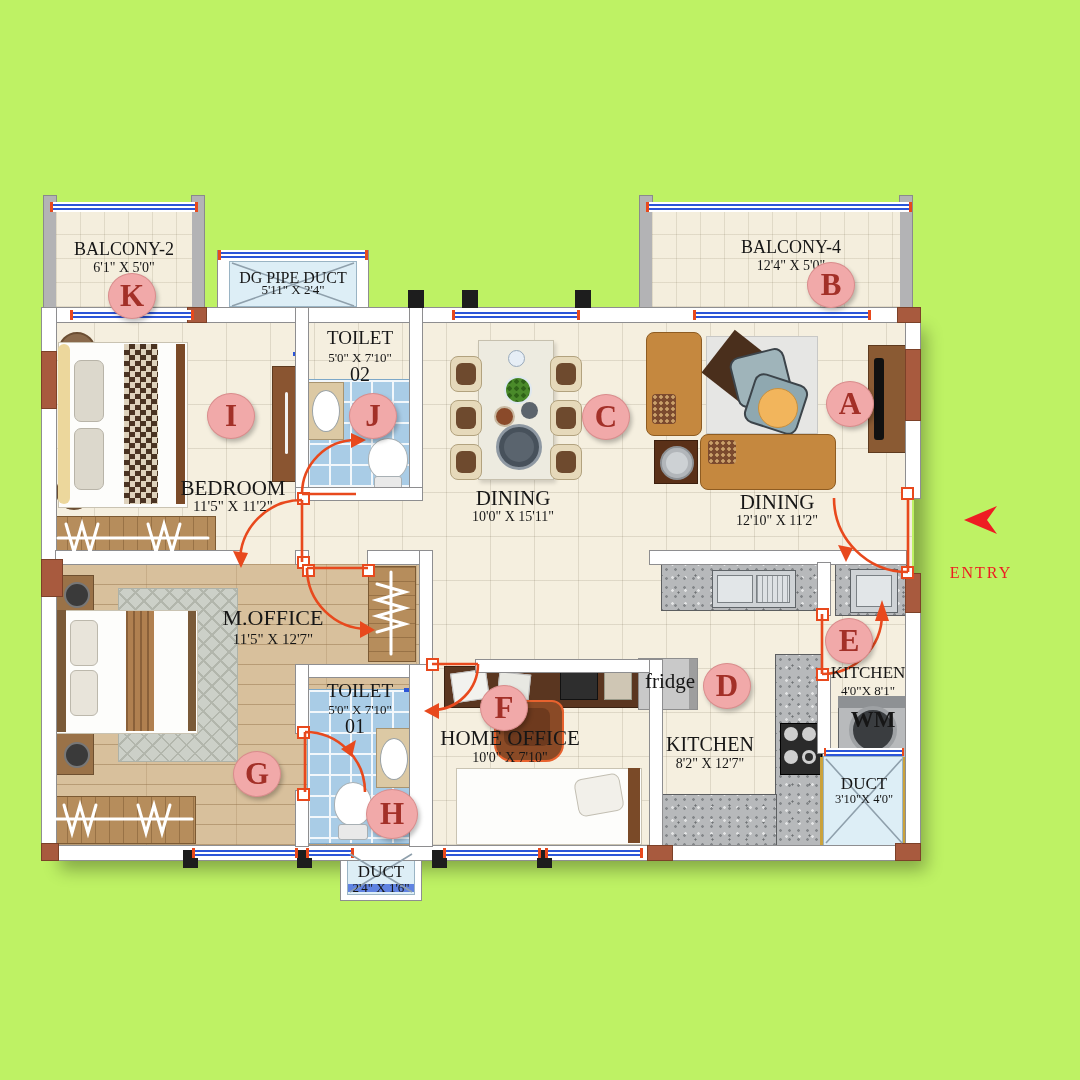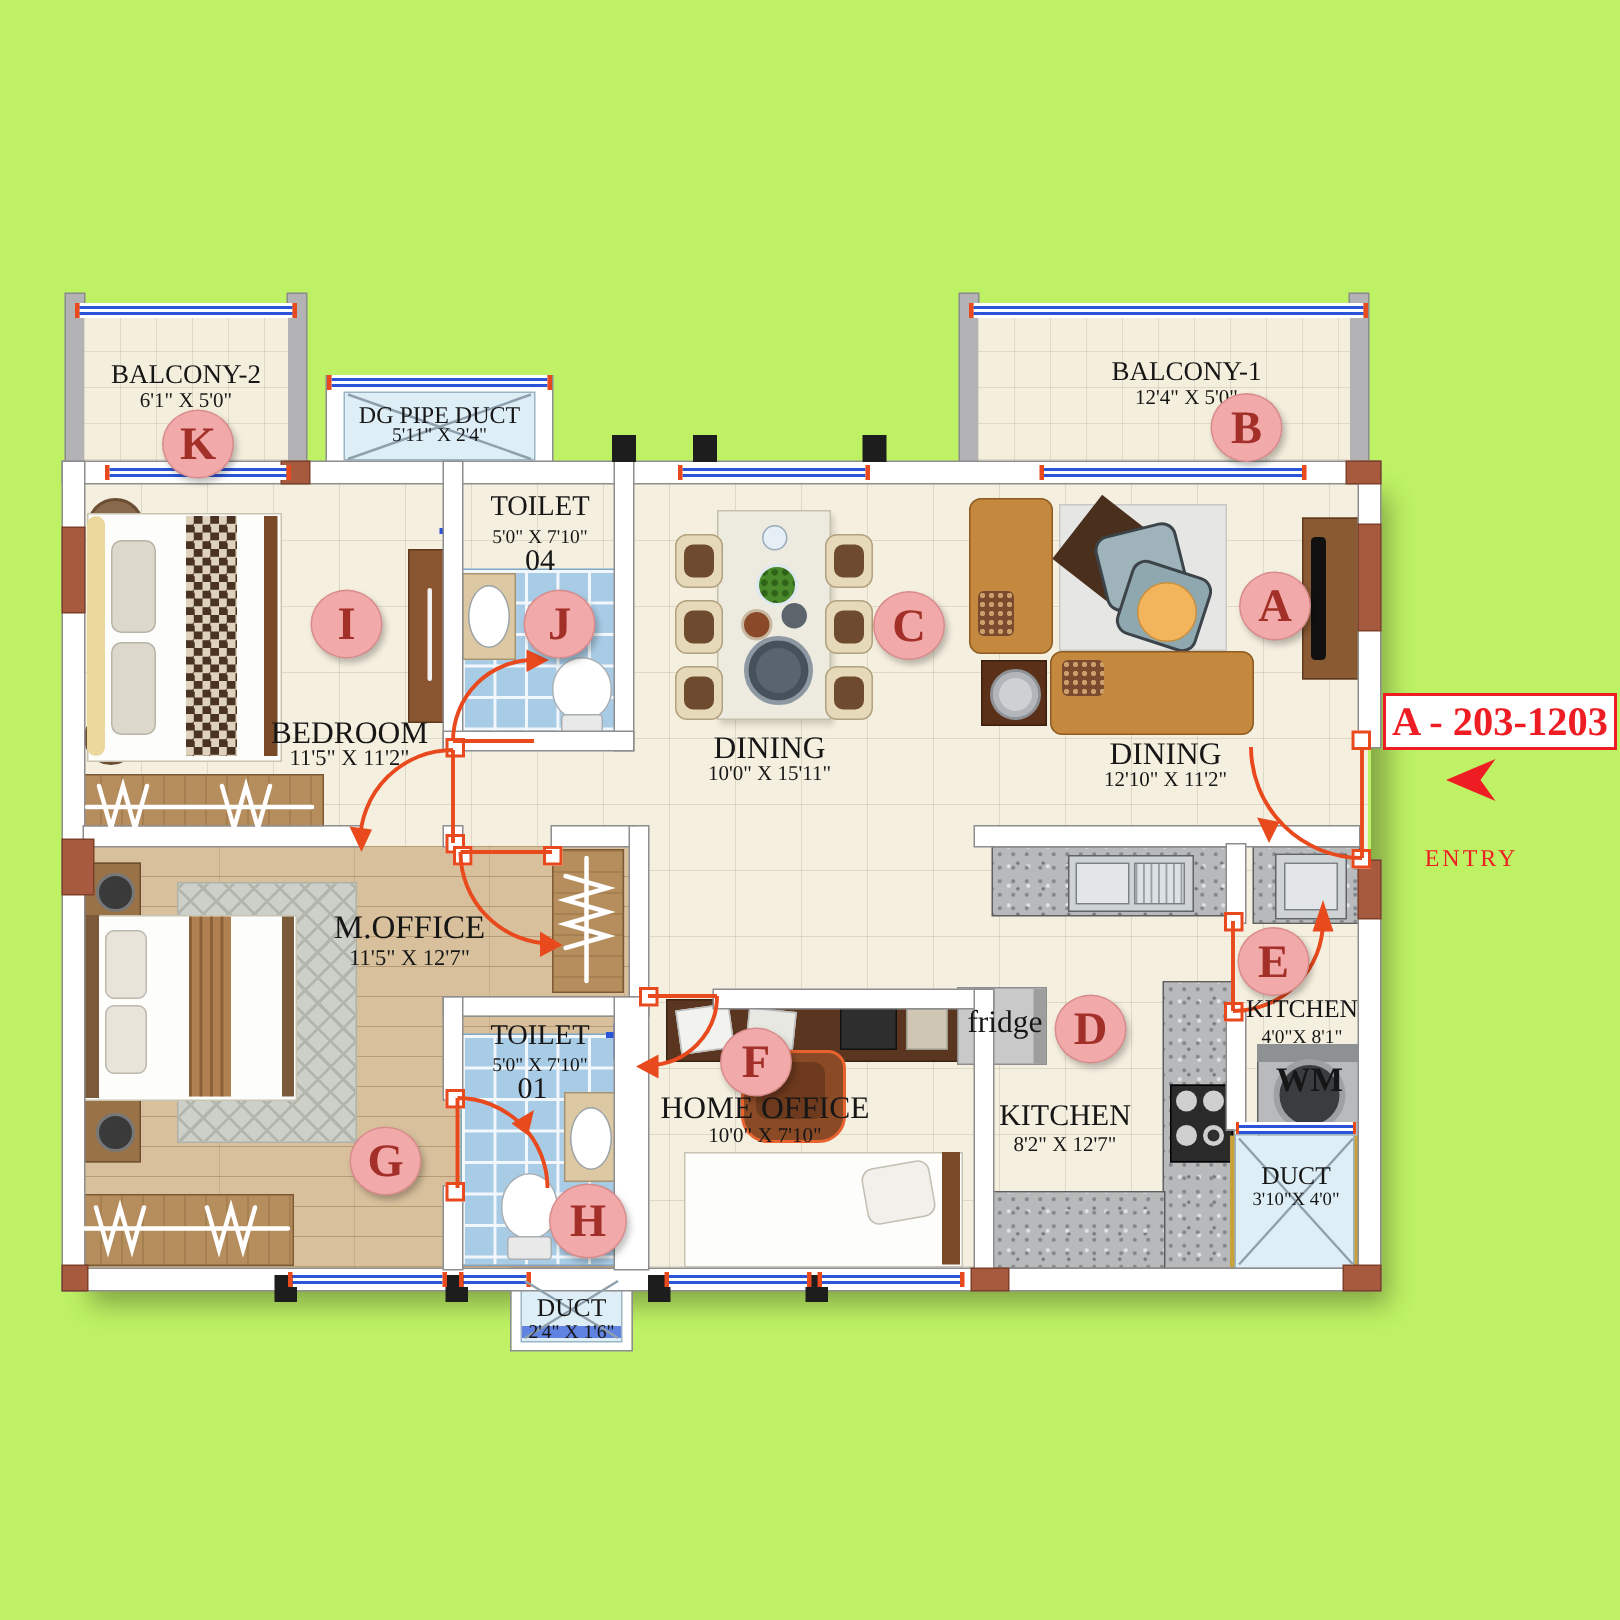--- a/index.html
+++ b/index.html
@@ -268,29 +268,29 @@
 
     <polygon points="997,506 964,520 997,534 987,520" fill="#ee1c23"></polygon>
   </svg>
 
   <div class="lbl" style="left:44px;top:240px;width:160px;font-size:18px;">BALCONY-2</div>
   <div class="lbl" style="left:54px;top:261px;width:140px;font-size:14px;">6'1" X 5'0"</div>
 
   <div class="lbl" style="left:220px;top:270px;width:146px;font-size:16px;">DG PIPE DUCT</div>
   <div class="lbl" style="left:228px;top:283px;width:130px;font-size:13px;">5'11" X 2'4"</div>
 
-  <div class="lbl" style="left:691px;top:238px;width:200px;font-size:18px;">BALCONY-1</div>
+  <div class="lbl" style="left:691px;top:238px;width:200px;font-size:18px;">BALCONY-4</div>
   <div class="lbl" style="left:701px;top:259px;width:180px;font-size:14px;">12'4" X 5'0"</div>
 
   <div class="lbl" style="left:153px;top:477px;width:160px;font-size:21px;">BEDROOM</div>
   <div class="lbl" style="left:153px;top:499px;width:160px;font-size:15px;">11'5" X 11'2"</div>
 
   <div class="lbl" style="left:312px;top:328px;width:96px;font-size:19px;">TOILET</div>
   <div class="lbl" style="left:310px;top:351px;width:100px;font-size:13px;">5'0" X 7'10"</div>
-  <div class="lbl" style="left:330px;top:364px;width:60px;font-size:20px;">04</div>
+  <div class="lbl" style="left:330px;top:364px;width:60px;font-size:20px;">02</div>
 
   <div class="lbl" style="left:458px;top:487px;width:110px;font-size:21px;">DINING</div>
   <div class="lbl" style="left:448px;top:510px;width:130px;font-size:14px;">10'0" X 15'11"</div>
 
   <div class="lbl" style="left:722px;top:491px;width:110px;font-size:21px;">DINING</div>
   <div class="lbl" style="left:712px;top:514px;width:130px;font-size:14px;">12'10" X 11'2"</div>
 
   <div class="lbl" style="left:198px;top:606px;width:150px;font-size:22px;">M.OFFICE</div>
   <div class="lbl" style="left:213px;top:632px;width:120px;font-size:15px;">11'5" X 12'7"</div>
 
@@ -343,16 +343,15 @@
   <div class="marker" style="left:480px;top:685px;">
       <span>F</span>
     </div>
   <div class="marker" style="left:703px;top:663px;">
       <span>D</span>
     </div>
   <div class="marker" style="left:825px;top:618px;">
       <span>E</span>
     </div>
 
-  <div class="entrybox" style="left:922px;top:462px;width:152px;height:34px;">A - 203-1203</div>
   <div class="entrytxt" style="left:936px;top:536px;width:90px;margin-top:28px;">ENTRY</div>
 
 </div>
 
 </body></html>

